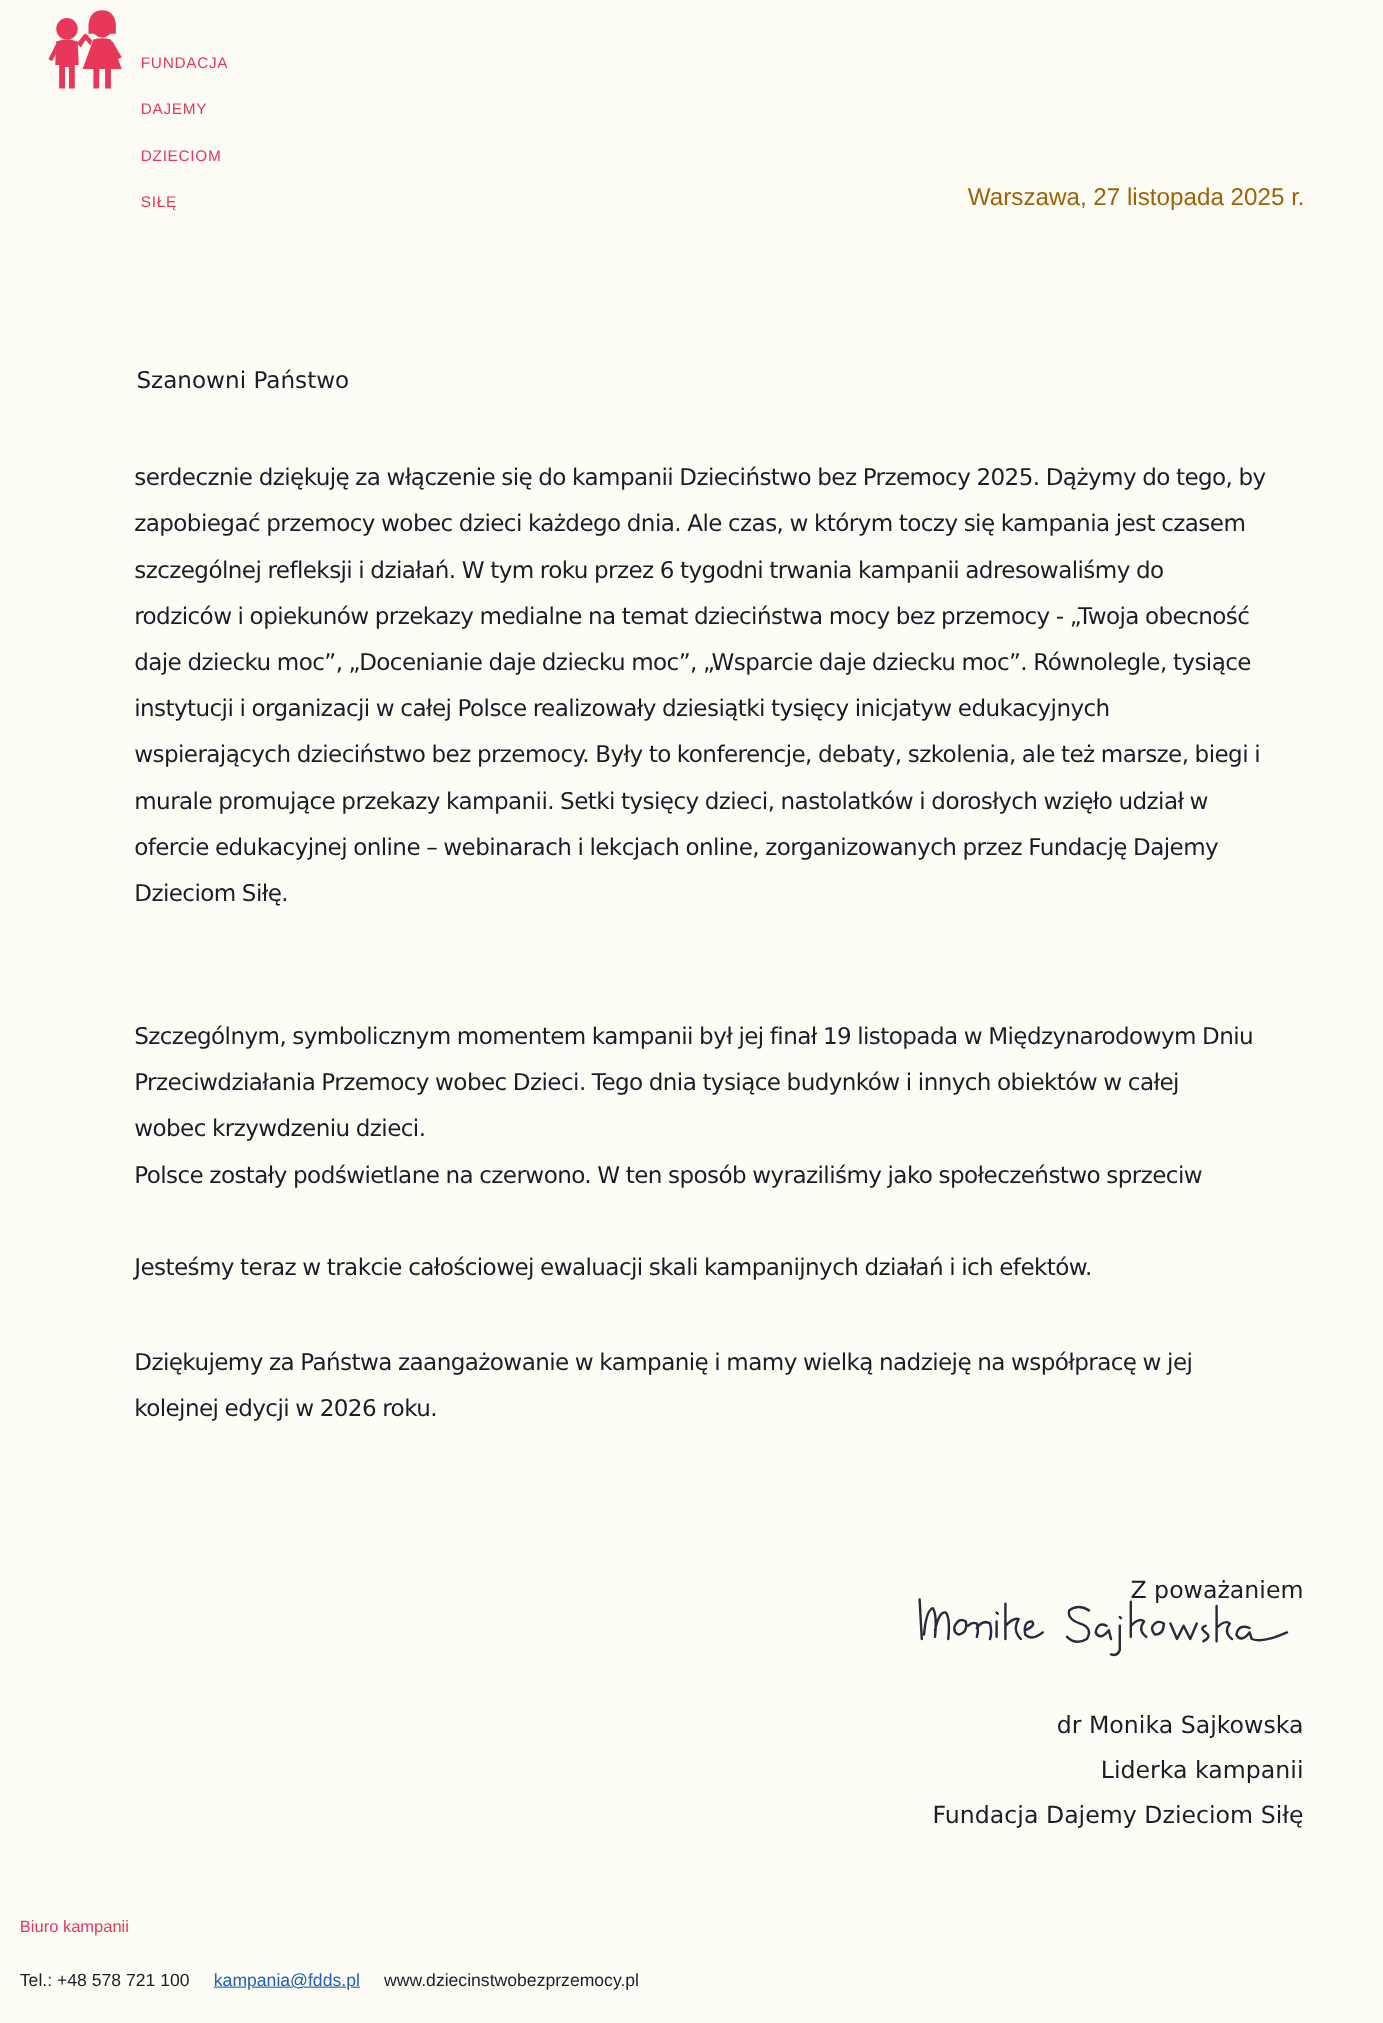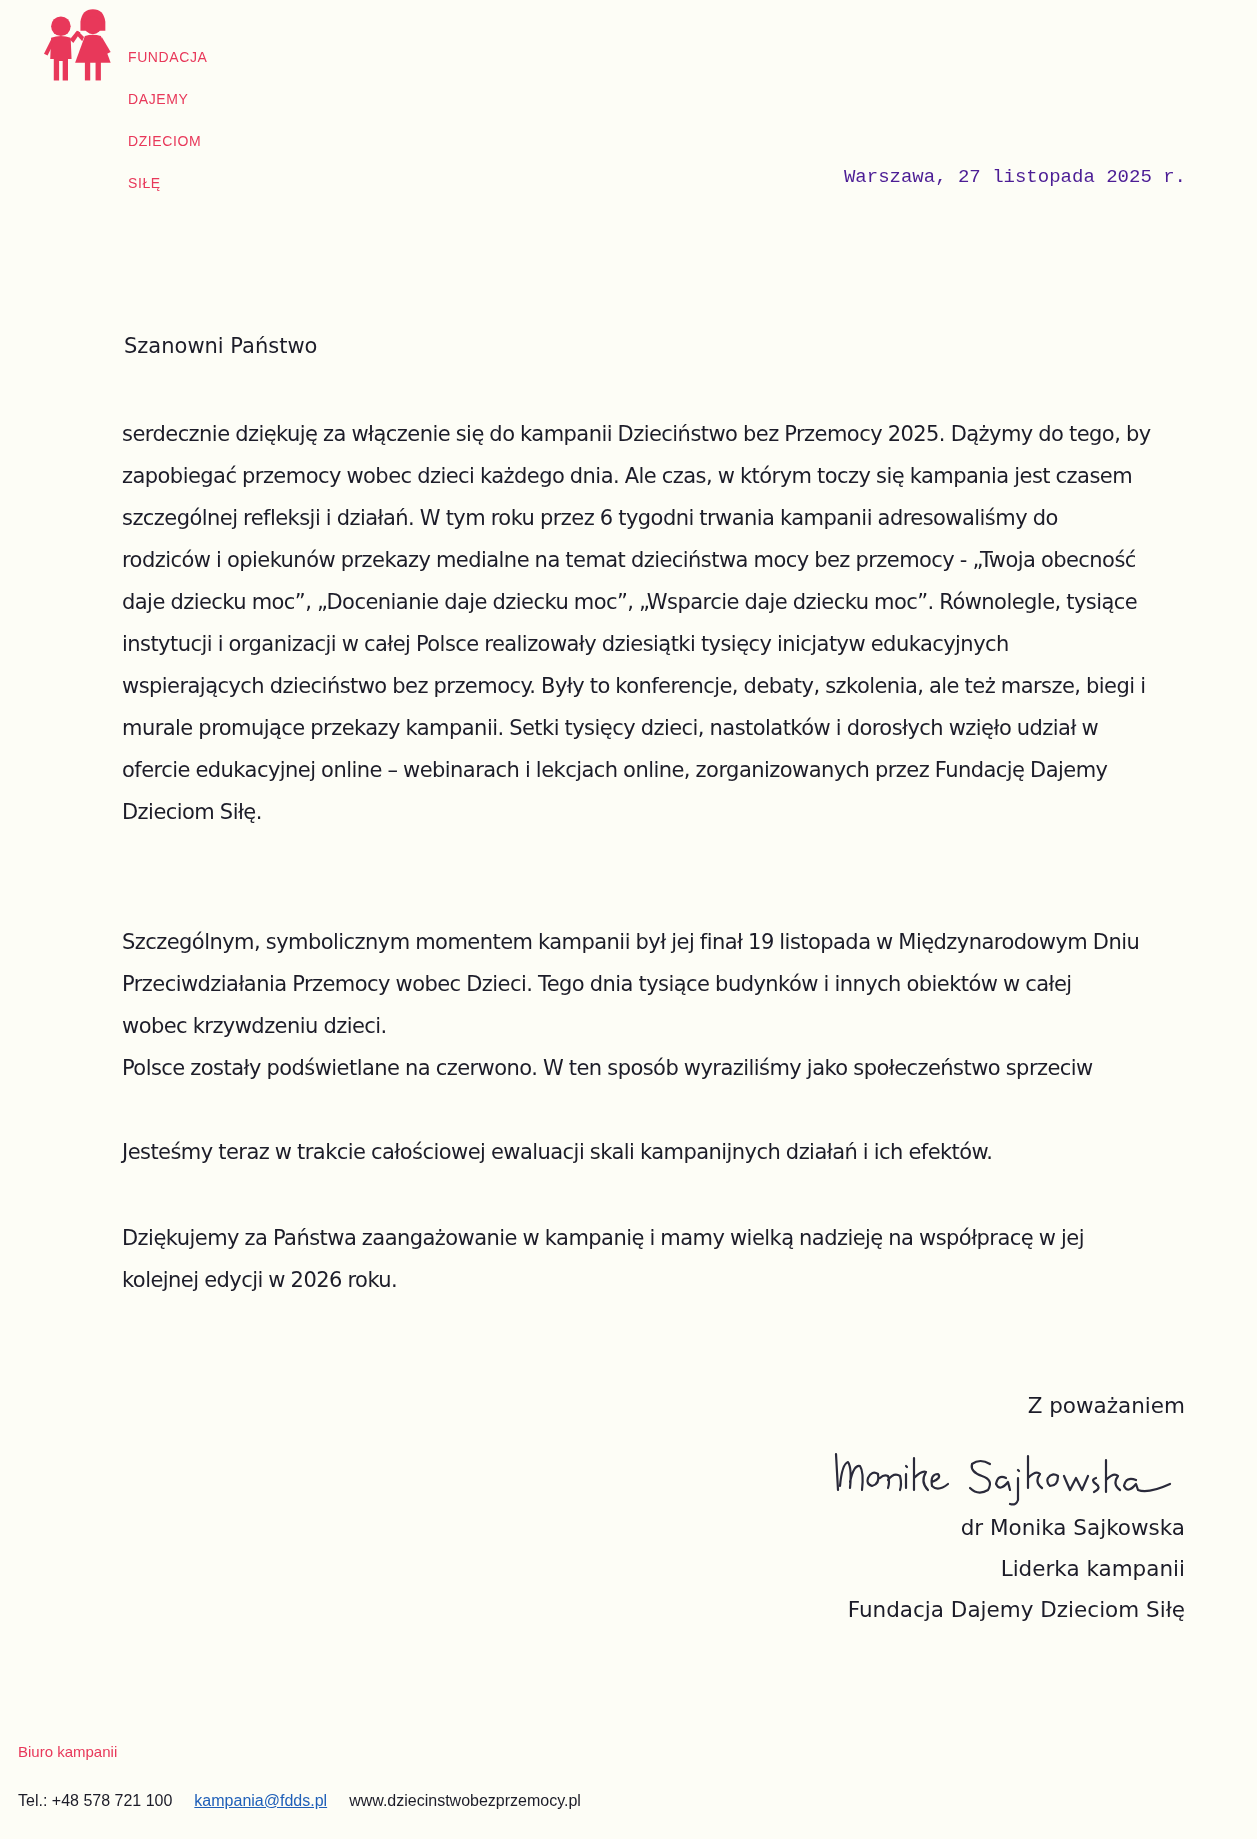--- a/index.html
+++ b/index.html
@@ -33,23 +33,23 @@
       line-height: 14px;
       letter-spacing: 0.6px;
       font-weight: 400;
     }
     .logo-text div { white-space: nowrap; margin-top: 28px; }
 
     .date {
       position: absolute;
       right: 71px;
       top: 166px;
-      font-size: 19px;
-      font-family: Liberation Mono, monospace;
-      color: #4c1d95;
+      font-size: 22px;
+      font-family: Liberation Sans, sans-serif;
+      color: #a16207;
       white-space: nowrap;
     }
 
     .salutation {
       position: absolute;
       left: 124px;
       top: 334px;
       font-size: 21px;
       white-space: nowrap;
     }
@@ -68,20 +68,21 @@
     .p2 { top: 921px; }
     .p3 { top: 1131px; }
     .p4 { top: 1217px; }
 
     .closing {
       position: absolute;
       right: 72px;
       text-align: center;
       font-size: 21.5px;
       white-space: nowrap;
+      margin-top: 41px;
     }
     .closing.c1 { top: 1393px; }
     .signature {
       position: absolute;
       left: 830px;
       top: 1438px;
     }
     .closing.c2 { top: 1515px; }
     .closing.c3 { top: 1556px; }
     .closing.c4 { top: 1597px; }

